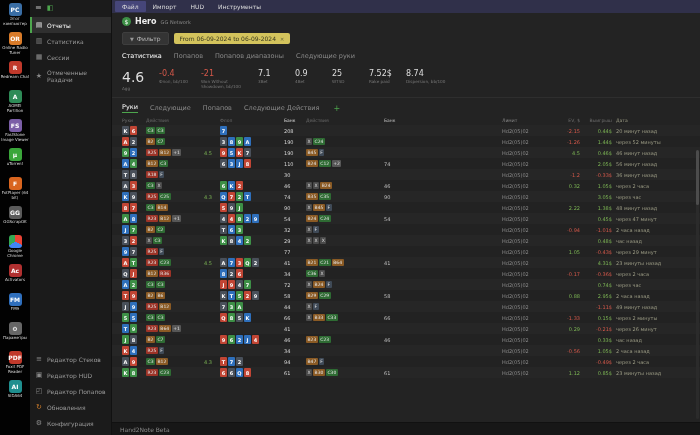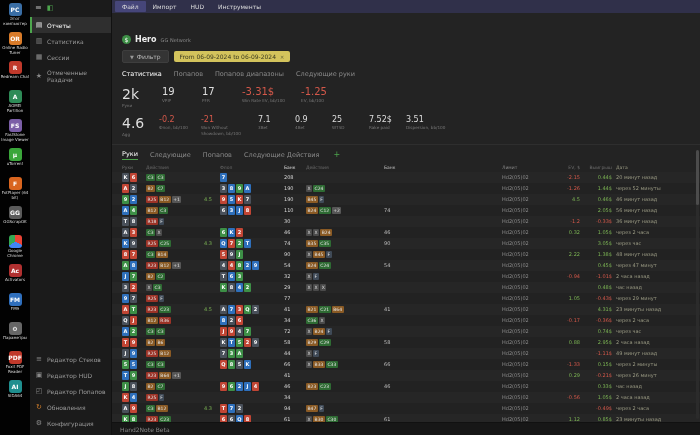--- a/index.html
+++ b/index.html
@@ -23,21 +23,21 @@
   .si-glyph { font-size:7px; width:8px; text-align:center; color:#8a8a8a; flex-shrink:0; }
   .side-item.selected .si-glyph { color:#ddd; }
   .side-bottom { margin-top:auto; padding-bottom:4px; }
 
   
   .main { flex:1; background:#232323; display:flex; flex-direction:column; position:relative; overflow:hidden; }
   .menubar { height:13px; background:#30304a; display:flex; align-items:center; padding-left:3px; flex-shrink:0; }
   .menu-item { font-size:6px; color:#ddd; padding:2px 7px; }
   .menu-item.active { background:#46467a; border-radius:1px; }
 
-  .player-bar { display:flex; align-items:center; gap:4px; padding:22px 0 2px 10px; }
+  .player-bar { display:flex; align-items:center; gap:4px; padding:4px 0 2px 10px; }
   .hero-badge { width:9px; height:9px; border-radius:50%; background:#3d8f46; color:#fff; font-size:6px; display:flex; align-items:center; justify-content:center; }
   .player-name { font-size:8px; color:#eee; font-weight:bold; }
   .player-net { font-size:5px; color:#888; }
 
   .filter-row { display:flex; align-items:center; gap:5px; padding:4px 10px 3px 10px; }
   .filter-btn { display:flex; align-items:center; gap:3px; background:#343434; color:#bbb; font-size:6px; padding:2px 7px; border-radius:2px; border:1px solid #3e3e3e; }
   .filter-btn .glyph { font-size:5px; color:#999; }
   .date-badge { display:flex; align-items:center; gap:4px; background:#d3c35c; color:#3a3a20; font-size:6px; padding:2px 6px; border-radius:2px; }
   .date-badge .close { font-size:5px; color:#6b6b3a; }
 
@@ -232,49 +232,27 @@
       </div>
     </div>
 
     <div class="view-tabs" id="view-tabs">
         <div class="vtab active">Статистика</div>
         <div class="vtab">Попапов</div>
         <div class="vtab">Попапов диапазоны</div>
         <div class="vtab">Следующие руки</div>
       </div>
 
-    <div class="stats-row" id="stats-primary">
-        <div class="stat">
-          <div class="stat-v">2k</div>
-          <div class="stat-l">Руки</div>
-        </div>
-        <div class="stat">
-          <div class="stat-v">19</div>
-          <div class="stat-l">VPIP</div>
-        </div>
-        <div class="stat">
-          <div class="stat-v">17</div>
-          <div class="stat-l">PFR</div>
-        </div>
-        <div class="stat">
-          <div class="stat-v neg">-3.31$</div>
-          <div class="stat-l">Win Rate EV, bb/100</div>
-        </div>
-        <div class="stat">
-          <div class="stat-v neg">-1.25</div>
-          <div class="stat-l">EV, bb/100</div>
-        </div>
-      </div>
     <div class="stats-row secondary" id="stats-secondary">
         <div class="stat">
           <div class="stat-v">4.6</div>
           <div class="stat-l">Agg</div>
         </div>
         <div class="stat">
-          <div class="stat-v neg">-0.2</div>
+          <div class="stat-v neg">-0.4</div>
           <div class="stat-l">Флоп, bb/100</div>
         </div>
         <div class="stat">
           <div class="stat-v neg">-21</div>
           <div class="stat-l">Won Without Showdown, bb/100</div>
         </div>
         <div class="stat">
           <div class="stat-v">7.1</div>
           <div class="stat-l">3Bet</div>
         </div>
@@ -284,21 +262,21 @@
         </div>
         <div class="stat">
           <div class="stat-v">25</div>
           <div class="stat-l">WTSD</div>
         </div>
         <div class="stat">
           <div class="stat-v">7.52$</div>
           <div class="stat-l">Rake paid</div>
         </div>
         <div class="stat">
-          <div class="stat-v">3.51</div>
+          <div class="stat-v">8.74</div>
           <div class="stat-l">Dispersion, bb/100</div>
         </div>
       </div>
 
     <div class="table-tabs">
       <div id="table-tabs-items" style="display:flex;gap:12px;align-items:center;">
           <div class="ttab active">Руки</div>
           <div class="ttab">Следующие</div>
           <div class="ttab">Попапов</div>
           <div class="ttab">Следующие Действия</div>

